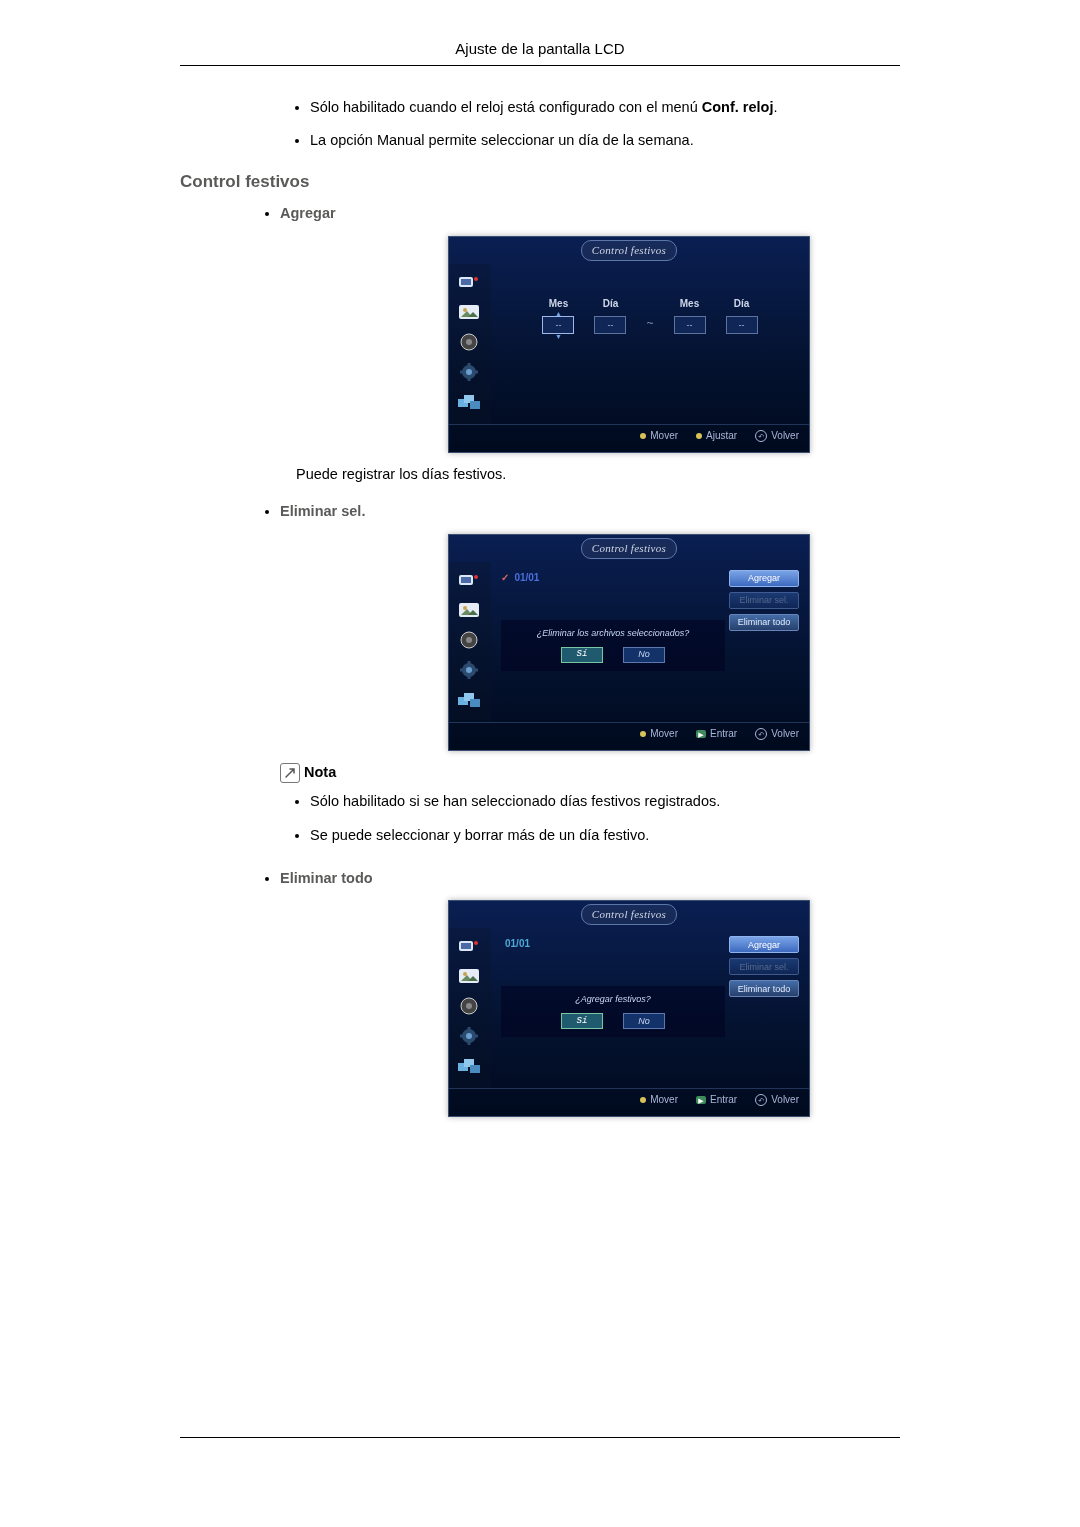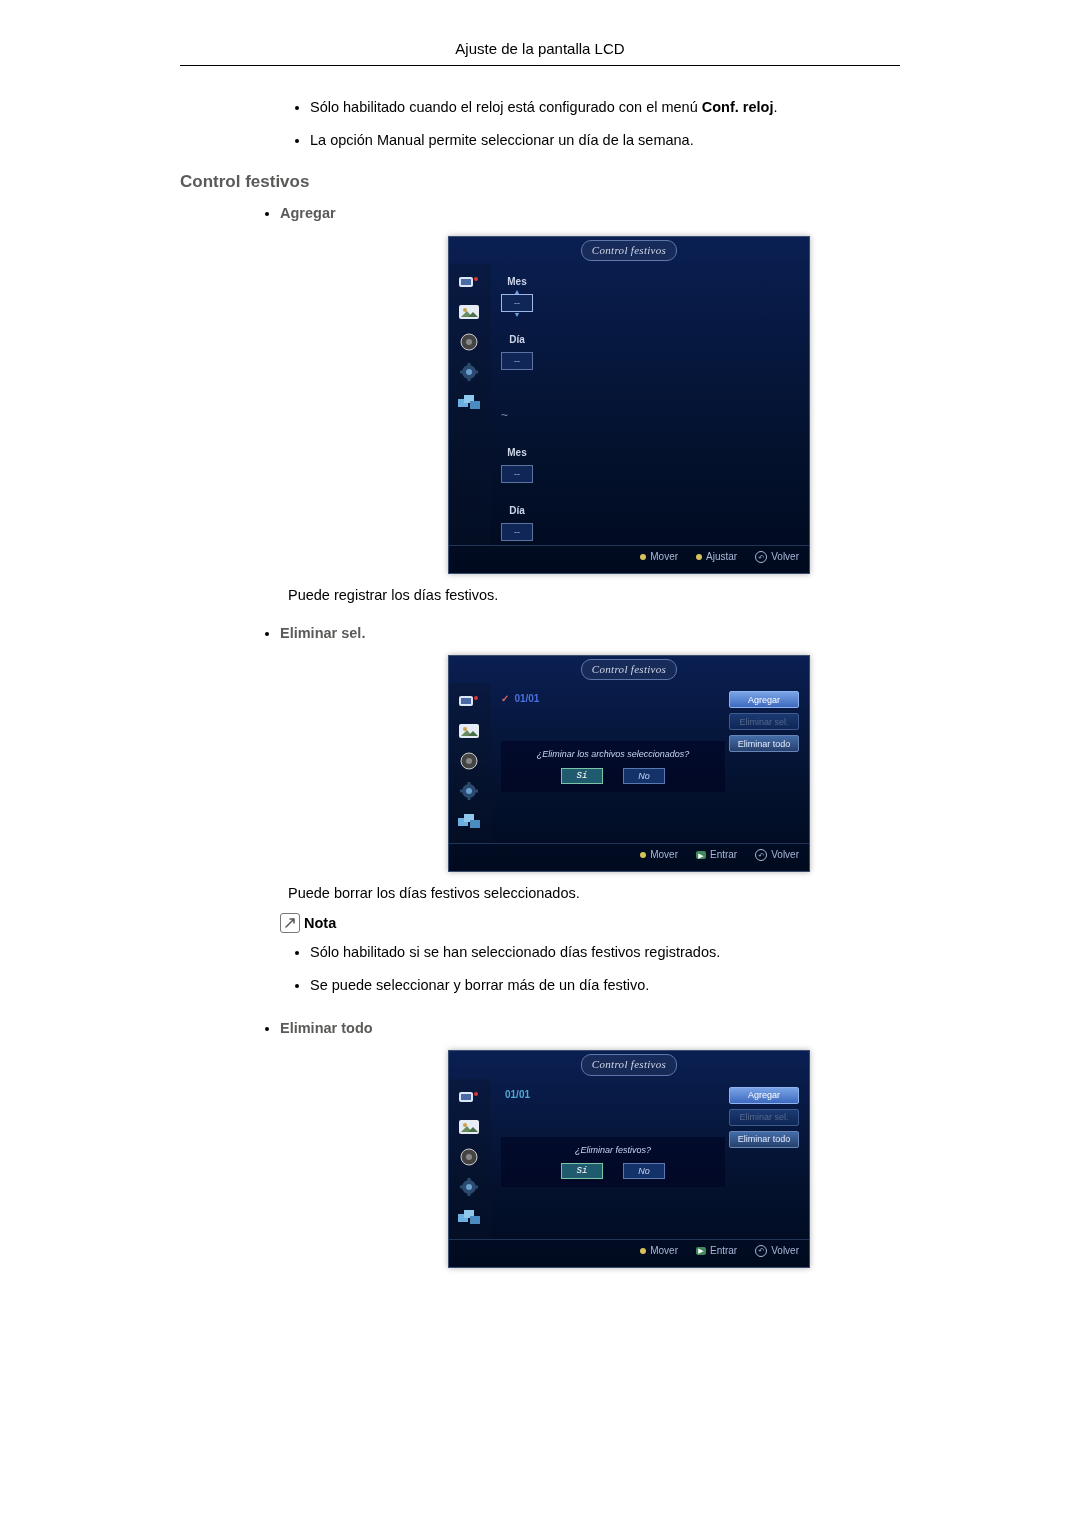--- a/index.html
+++ b/index.html
@@ -48,21 +48,21 @@
     color: #5a5a58;
   }
   h2.section {
     font-size: 17px;
     color: #5a5a58;
     margin: 0 0 10px 0;
     font-weight: bold;
   }
   .desc {
     font-size: 14.5px;
-    margin: 10px 0 6px 8px;
+    margin: 10px 0 6px 16px;
   }
   .note-row {
     display: flex;
     align-items: center;
     gap: 4px;
     margin: 4px 0 6px 0;
   }
   .note-icon {
     width: 18px;
     height: 18px;
@@ -152,23 +152,22 @@
   .fi-return { 
     width: 10px; height: 10px; border:1px solid #a9b7d6; border-radius:50%;
     display:inline-flex; align-items:center; justify-content:center; font-size:7px;
   }
 
   
   .agg-grid {
     display:flex;
     gap:20px;
     justify-content:center;
-    align-items:flex-start;
-    margin-top:2px;
-    flex-direction:column;
+    align-items:center;
+    margin-top:24px;
   }
   .agg-col { display:flex; flex-direction:column; align-items:center; gap:4px; }
   .agg-lab { font-size:10px; color:#cdd5e8; font-weight:bold; }
   .agg-box {
     width:30px; height:16px; border:1px solid #5e72a0; background:#0f2656;
     color:#aeb8d0; display:flex; align-items:center; justify-content:center; font-size:9px;
     position:relative;
   }
   .agg-box.active { border-color:#9fb8ea; }
   .agg-box.active::before {
@@ -411,21 +410,20 @@
           <div class="fitem">
               <span class="fi-green">▶</span>
               <span>Entrar</span>
             </div>
           <div class="fitem">
               <span class="fi-return">↶</span>
               <span>Volver</span>
             </div>
         </div>
       </div>
-      <div class="desc">Puede borrar los días festivos seleccionados.</div>
       <div class="note-row">
         <span class="note-icon">
           <svg width="12" height="12">
               <path d="M2 10 L10 2 M6 2 L10 2 L10 6" stroke="#555" stroke-width="1.5" fill="none" stroke-linecap="round"></path>
             </svg>
         </span>
         <span class="note-label">Nota</span>
       </div>
       <ul class="primary" style="padding-left:30px; margin-top:6px;">
         <li>Sólo habilitado si se han seleccionado días festivos registrados.</li>
@@ -478,21 +476,21 @@
                   <rect x="6" y="2" width="10" height="8" fill="#8fc8ec"></rect>
                   <rect x="12" y="8" width="10" height="8" fill="#4a8cbf"></rect>
                 </svg>
               </div>
           </div>
           <div class="osd-main">
             <div class="list-area">
               <div class="list-left">
                 <div class="list-date unsel">01/01</div>
                 <div class="dialog">
-                  <div class="dialog-q">¿Eliminar festivos?</div>
+                  <div class="dialog-q">¿Agregar festivos?</div>
                   <div class="dialog-btns">
                     <div class="dialog-btn sel">Sí</div>
                     <div class="dialog-btn">No</div>
                   </div>
                 </div>
               </div>
               <div class="list-right">
                 <div class="side-btn hl">Agregar</div>
                 <div class="side-btn dim">Eliminar sel.</div>
                 <div class="side-btn hl2">Eliminar todo</div>

